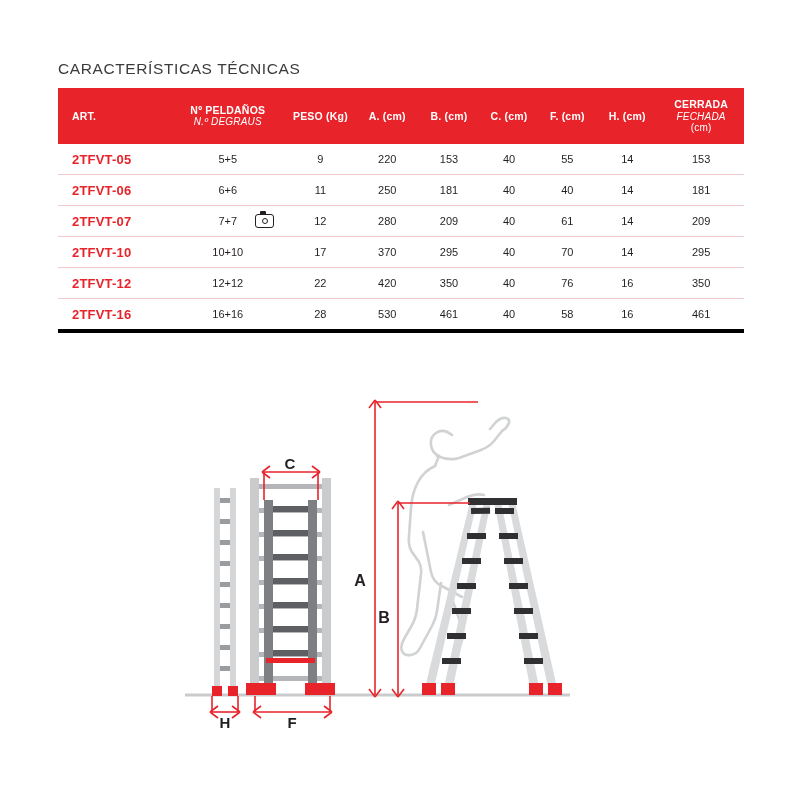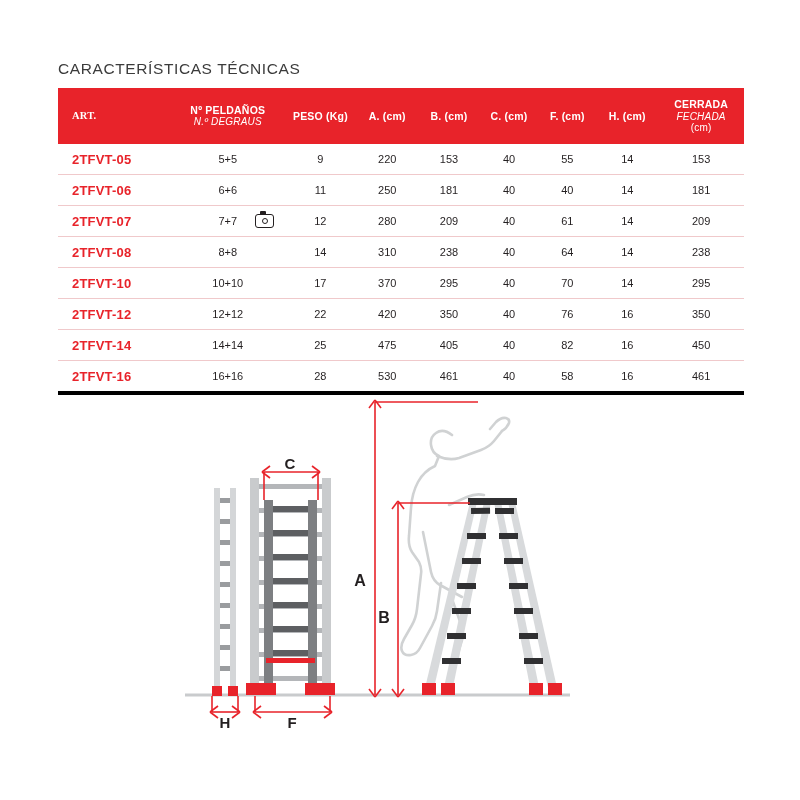--- a/index.html
+++ b/index.html
@@ -54,21 +54,20 @@
     text-align: center;
     vertical-align: middle;
     padding: 6px 2px;
     height: 44px;
     line-height: 1.15;
     letter-spacing: 0.2px;
   }
   table.spec thead th.art {
     text-align: left;
     padding-left: 14px;
-    font-family: Liberation Serif, serif;
   }
   table.spec thead th .sub-it {
     display: block;
     font-style: italic;
     font-weight: 400;
     font-size: 10px;
   }
   table.spec tbody td {
     font-size: 11px;
     text-align: center;
@@ -220,62 +219,40 @@
           </td>
           <td>12</td>
           <td>280</td>
           <td>209</td>
           <td>40</td>
           <td>61</td>
           <td>14</td>
           <td>209</td>
         </tr>
         <tr>
-          <td class="code">2TFVT-08</td>
-          <td class="cam-cell">8+8</td>
-          <td>14</td>
-          <td>310</td>
-          <td>238</td>
-          <td>40</td>
-          <td>64</td>
-          <td>14</td>
-          <td>238</td>
-        </tr>
-        <tr>
           <td class="code">2TFVT-10</td>
           <td class="cam-cell">10+10</td>
           <td>17</td>
           <td>370</td>
           <td>295</td>
           <td>40</td>
           <td>70</td>
           <td>14</td>
           <td>295</td>
         </tr>
         <tr>
           <td class="code">2TFVT-12</td>
           <td class="cam-cell">12+12</td>
           <td>22</td>
           <td>420</td>
           <td>350</td>
           <td>40</td>
           <td>76</td>
           <td>16</td>
           <td>350</td>
-        </tr>
-        <tr>
-          <td class="code">2TFVT-14</td>
-          <td class="cam-cell">14+14</td>
-          <td>25</td>
-          <td>475</td>
-          <td>405</td>
-          <td>40</td>
-          <td>82</td>
-          <td>16</td>
-          <td>450</td>
         </tr>
         <tr>
           <td class="code">2TFVT-16</td>
           <td class="cam-cell">16+16</td>
           <td>28</td>
           <td>530</td>
           <td>461</td>
           <td>40</td>
           <td>58</td>
           <td>16</td>

